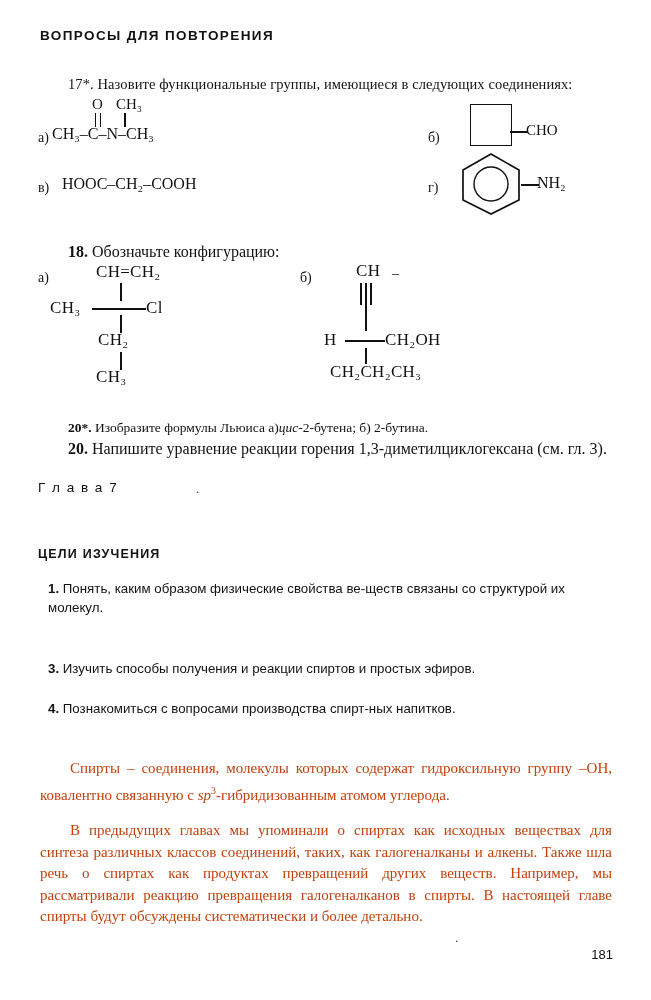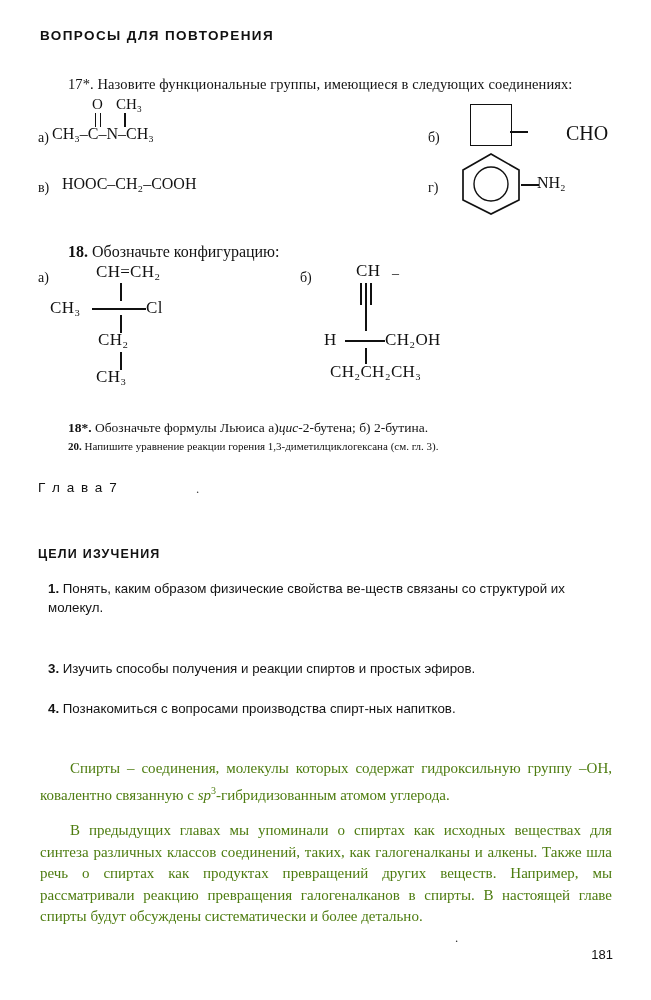--- a/index.html
+++ b/index.html
@@ -45,21 +45,21 @@
   }
   .q18 b { font-weight: bold; }
   .q19 {
     position: absolute;
     left: 68px; top: 420px;
     font-size: 13.5px;
   }
   .q20 {
     position: absolute;
     left: 68px; top: 440px;
-    font-size: 11px;
+    font-size: 16px;
   }
   .q19 b, .q20 b { font-weight: bold; }
   .ital { font-style: italic; }
 
   .chapter-label {
     position: absolute;
     left: 38px; top: 480px;
     font-family: "Liberation Sans", sans-serif;
     font-size: 13.5px;
     letter-spacing: 1.5px;
@@ -100,21 +100,21 @@
   .goal1 { left: 48px; top: 580px; }
   .goal2 { left: 48px; top: 620px; }
   .goal3 { left: 48px; top: 660px; }
   .goal4 { left: 48px; top: 700px; }
 
   .para {
     position: absolute;
     font-size: 15px;
     line-height: 21.5px;
     text-align: justify;
-    color: #4d7c0f;
+    color: #c2410c;
   }
   .para1 { left: 40px; top: 758px; width: 572px; text-indent: 30px; }
   .para2 { left: 40px; top: 820px; width: 572px; text-indent: 30px; }
   .sup { font-size: 10px; vertical-align: super; }
   .itl { font-style: italic; }
 
   .page-number {
     position: absolute;
     right: 38px; top: 947px;
     font-family: "Liberation Sans", sans-serif;
@@ -192,21 +192,21 @@
 
   <div class="vline" style="left:124px; top:113px; height:14px;"></div>
 
   <div class="small-formula" style="left:52px; top:125px; font-size:16px;">
     <span>CH₃</span><span>–</span><span>C</span><span>–</span><span>N</span><span>–</span><span>CH₃</span>
   </div>
 
   <div class="lbl" style="left:428px; top:130px;">б)</div>
   <div class="square" style="left:470px; top:104px; width:40px; height:40px;"></div>
   <div class="hline" style="left:510px; top:131px; width:18px;"></div>
-  <div class="small-formula" style="left:526px; top:122px; font-size:20px;margin-left:40px;">CHO</div>
+  <div class="small-formula" style="left:526px; top:122px; font-size:15px;">CHO</div>
 
   <div class="lbl" style="left:38px; top:180px;">в)</div>
   <div class="small-formula" style="left:62px; top:175px; font-size:16px;">
     <span>HOOC–CH₂–COOH</span>
   </div>
 
   <div class="lbl" style="left:428px; top:180px;">г)</div>
   <div class="hexagon-wrap" style="left:460px; top:152px;">
     <svg class="hex-svg" width="62" height="64" viewBox="0 0 62 64">
       <polygon points="31,2 59,18 59,48 31,62 3,48 3,18" fill="none" stroke="#111" stroke-width="1.7"></polygon>
@@ -245,22 +245,22 @@
 
   <div class="vline" style="left:365px; top:305px; height:26px;"></div>
   <div class="formula" style="left:324px; top:330px;">H</div>
   <div class="hline" style="left:345px; top:340px; width:22px;"></div>
   <div class="hline" style="left:365px; top:340px; width:20px;"></div>
   <div class="formula" style="left:385px; top:330px;">CH₂OH</div>
   <div class="vline" style="left:365px; top:348px; height:16px;"></div>
   <div class="formula" style="left:330px; top:362px;">CH₂CH₂CH₃</div>
 
   <div class="q19">
-    <b>18*.</b>
-    <span>Обозначьте формулы Льюиса а)</span><span class="ital">цис</span><span>-2-бутена; б) 2-бутина.</span>
+    <b>20*.</b>
+    <span>Изобразите формулы Льюиса а)</span><span class="ital">цис</span><span>-2-бутена; б) 2-бутина.</span>
   </div>
   <div class="q20">
     <b>20.</b>
     <span>Напишите уравнение реакции горения 1,3-диметилциклогексана (см. гл. 3).</span>
   </div>
 
   <div class="chapter-label">Г л а в а 7</div>
   <div class="chapter-dot">.</div>
   <div class="goals-head">ЦЕЛИ  ИЗУЧЕНИЯ</div>
 

